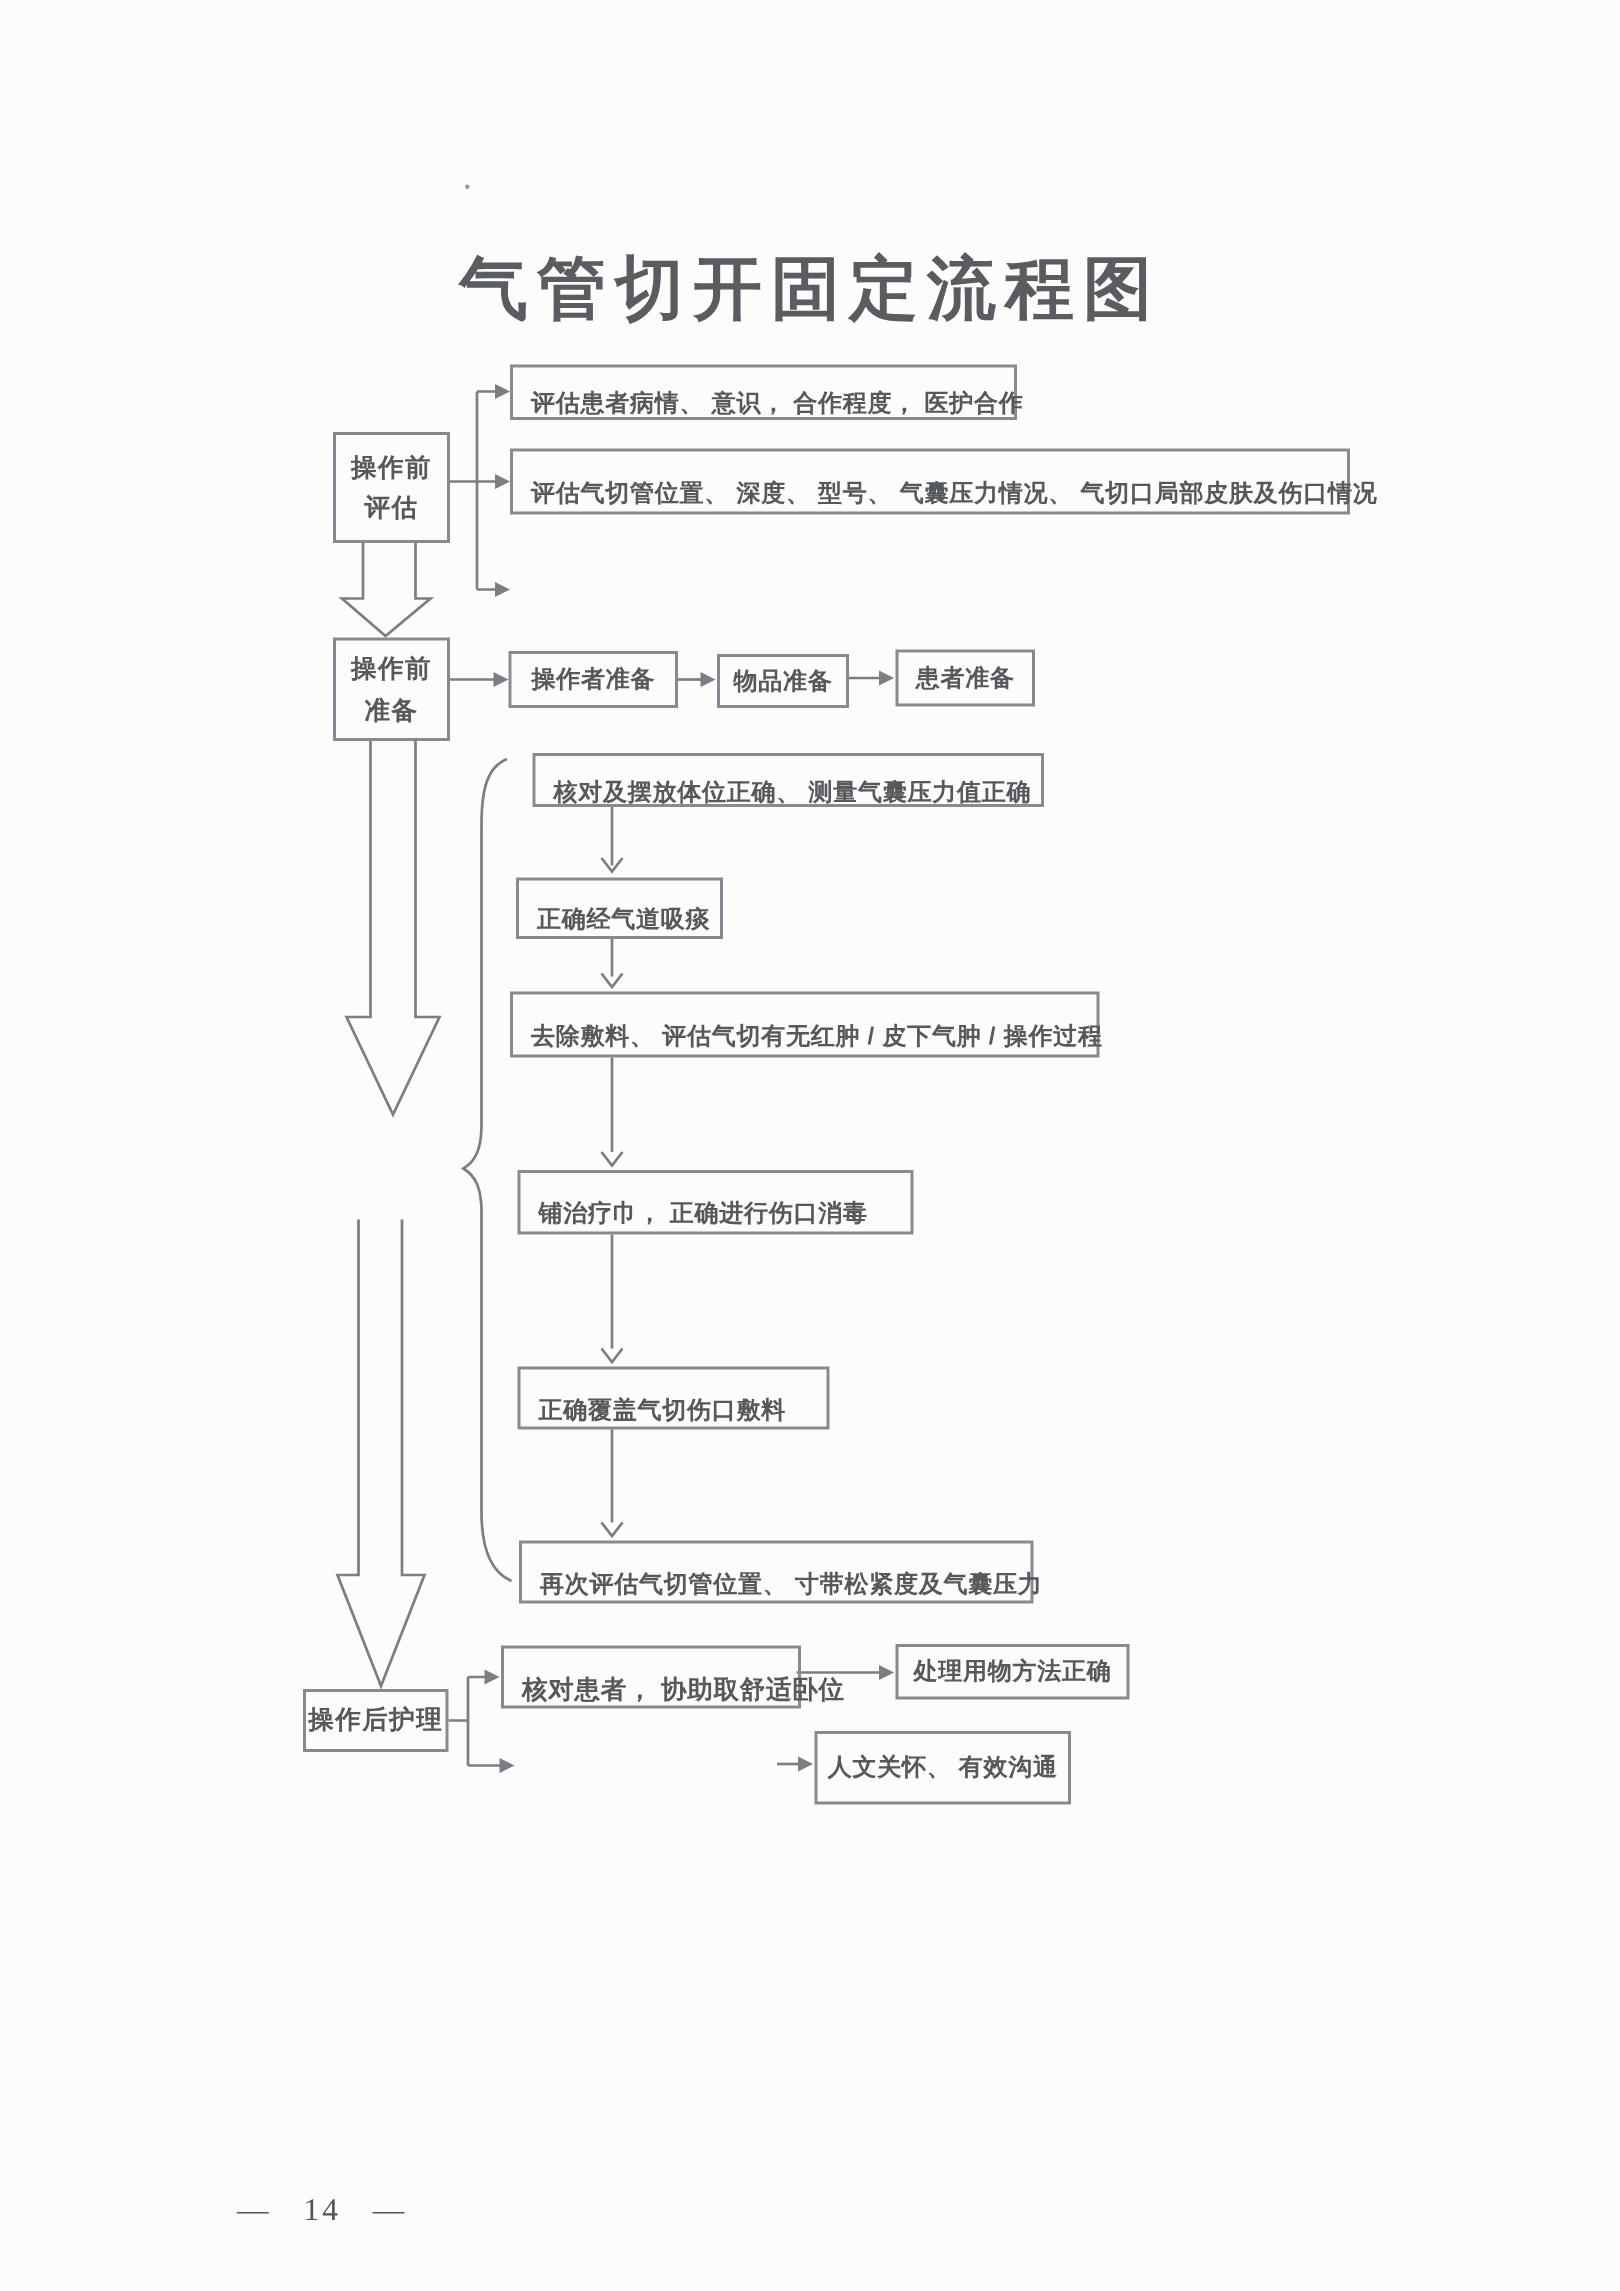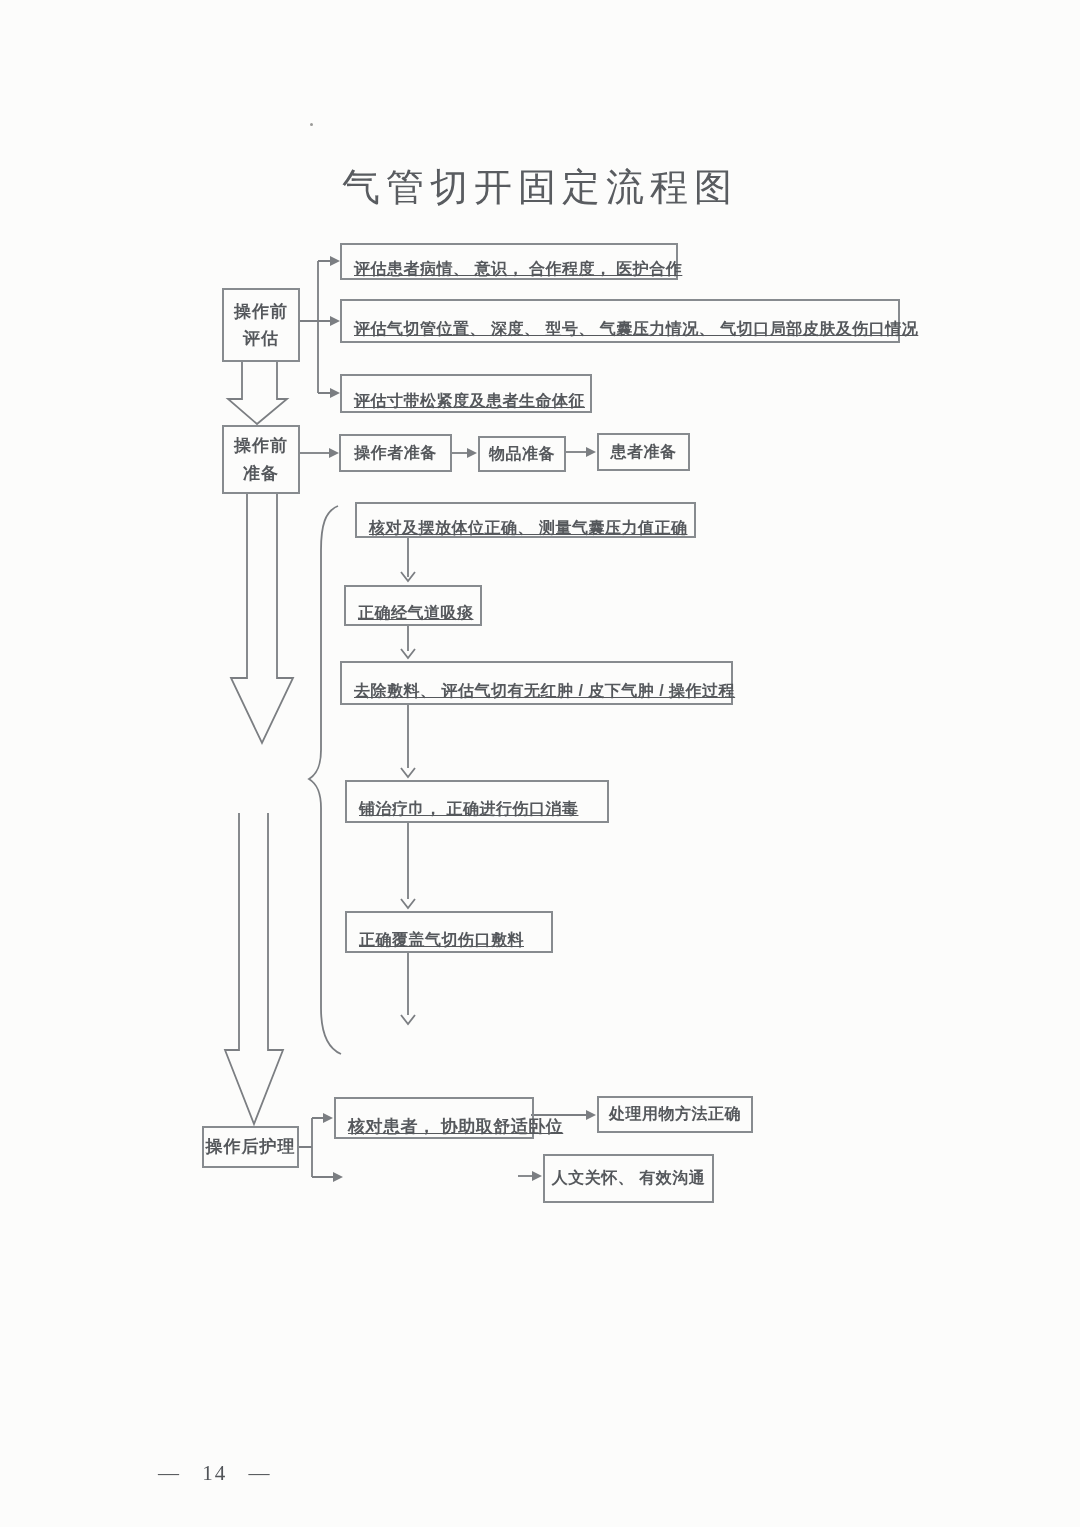--- a/index.html
+++ b/index.html
@@ -11,42 +11,41 @@
     margin: 0 auto;
     background: #fcfcfb;
     font-family: "Liberation Sans", "DejaVu Sans", sans-serif;
     overflow: hidden;
   }
   .title {
     position: absolute;
     top: 162px; left: 0;
     width: 100%;
     text-align: center;
-    font-size: 38px;
-    font-weight: normal;
+    font-size: 46px;
+    font-weight: bold;
     color: #595c60;
     letter-spacing: 6px;
   }
   svg.lines { position: absolute; top: 0; left: 0; }
   .box {
     position: absolute;
     border: 2px solid #878b8f;
     color: #55585c;
     font-weight: bold;
     display: flex;
     align-items: center;
     background: transparent;
     font-size: 16px;
     letter-spacing: 0.5px;
   }
   .proc {
     justify-content: flex-start;
     padding: 16px 6px 0 12px;
     white-space: nowrap;
-    text-decoration: underline;
   }
   .ctr { justify-content: center; padding: 16px 2px; }
   .stage {
     justify-content: center;
     text-align: center;
     white-space: pre-line;
     line-height: 1.6;
     font-size: 17px;
     letter-spacing: 1px;
     font-family: Liberation Serif, serif;
@@ -120,31 +119,31 @@
   </svg>
 
   <div class="box stage" style="left:222px;top:288px;width:78px;height:74px">操作前
 评估</div>
   <div class="box stage" style="left:222px;top:425px;width:78px;height:69px">操作前
 准备</div>
   <div class="box stage" style="left:202px;top:1126px;width:97px;height:42px">操作后护理</div>
 
   <div class="box proc" style="left:340px;top:243px;width:338px;height:37px">评估患者病情、 意识， 合作程度， 医护合作</div>
   <div class="box proc" style="left:340px;top:299px;width:560px;height:44px">评估气切管位置、 深度、 型号、 气囊压力情况、 气切口局部皮肤及伤口情况</div>
-  <div class="box proc" style="left:340px;top:374px;width:252px;height:39px">评估寸带松紧度及患者生命体征</div>
 
   <div class="box ctr" style="left:339px;top:434px;width:113px;height:38px">操作者准备</div>
   <div class="box ctr" style="left:478px;top:436px;width:88px;height:35px">物品准备</div>
   <div class="box ctr" style="left:597px;top:433px;width:93px;height:38px">患者准备</div>
 
   <div class="box proc" style="left:355px;top:502px;width:341px;height:36px">核对及摆放体位正确、 测量气囊压力值正确</div>
   <div class="box proc" style="left:344px;top:585px;width:138px;height:41px">正确经气道吸痰</div>
   <div class="box proc" style="left:340px;top:661px;width:393px;height:44px">去除敷料、 评估气切有无红肿 / 皮下气肿 / 操作过程</div>
   <div class="box proc" style="left:345px;top:780px;width:264px;height:43px">铺治疗巾， 正确进行伤口消毒</div>
   <div class="box proc" style="left:345px;top:911px;width:208px;height:42px">正确覆盖气切伤口敷料</div>
+  <div class="box proc" style="left:346px;top:1027px;width:343px;height:42px">再次评估气切管位置、 寸带松紧度及气囊压力</div>
 
   <div class="box proc sm" style="left:334px;top:1097px;width:200px;height:42px">核对患者， 协助取舒适卧位</div>
   <div class="box ctr" style="left:597px;top:1096px;width:156px;height:37px">处理用物方法正确</div>
   <div class="box ctr" style="left:543px;top:1154px;width:171px;height:49px">人文关怀、 有效沟通</div>
 
   <div class="pagenum">— 14 —</div>
 
 </div>
 
 </body></html>

